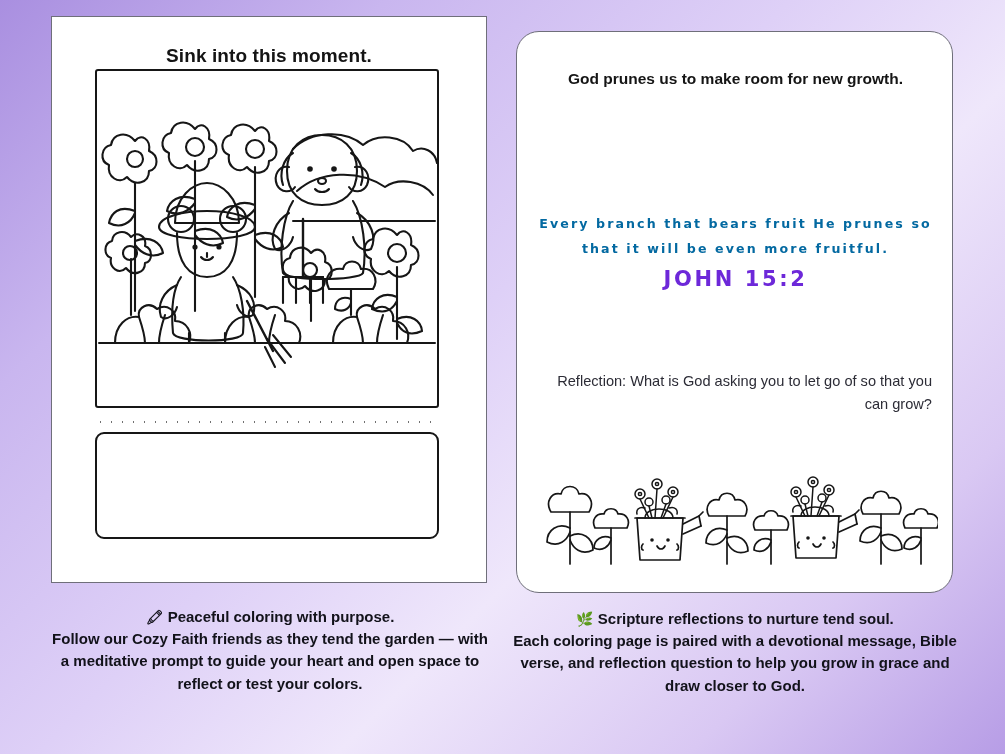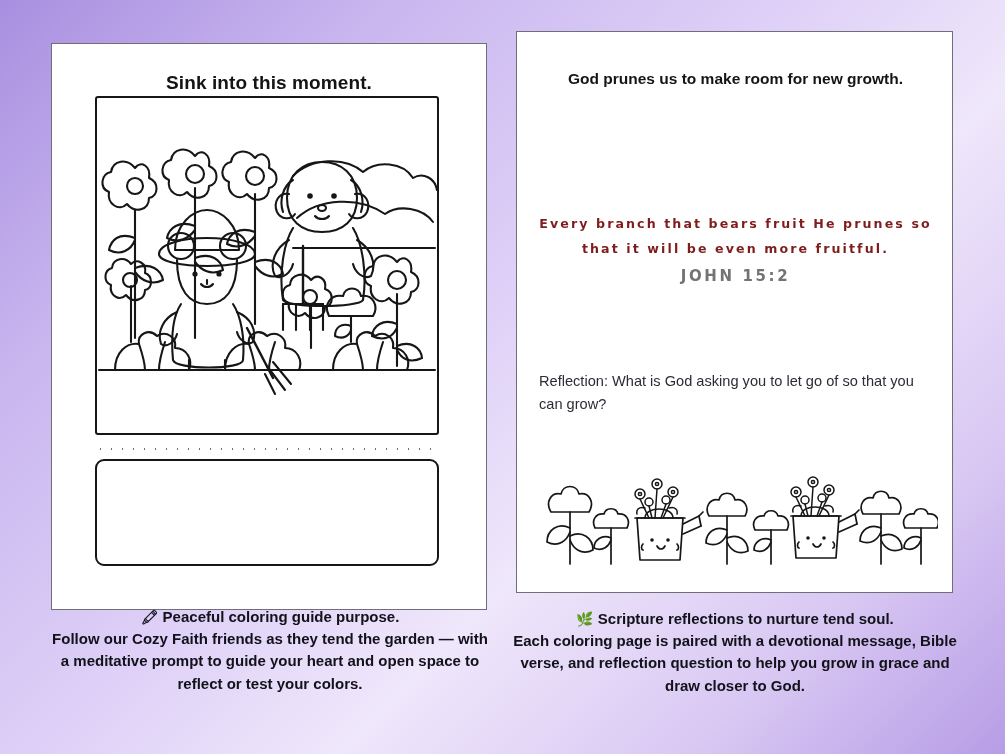--- a/index.html
+++ b/index.html
@@ -19,22 +19,22 @@
     left: 0; top: 0;
     width: 1005px; height: 754px;
   }
 
   
   .panel {
     position: absolute;
     background: #ffffff;
     border: 1px solid #6f6f7a;
   }
-  #panel-left  { left: 51px;  top: 43px; width: 436px; height: 567px; }
-  #panel-right { left: 516px; top: 31px; width: 437px; height: 562px; }
+  #panel-left  { left: 51px;  top: 16px; width: 436px; height: 567px; }
+  #panel-right { left: 516px; top: 31px; width: 437px; height: 562px; border-radius: 23px; }
 
   
   .prompt-title {
     position: absolute;
     left: 0; top: 28px;
     width: 100%;
     text-align: center;
     font-size: 19px;
     font-weight: bold;
     color: #141414;
@@ -89,44 +89,44 @@
     font-size: 14.5px;
     color: #30303a;
     line-height: 1.55;
   }
 
   .verse {
     position: absolute;
     left: 22px; top: 180px;
     width: 393px;
     text-align: center;
-    color: #7f1d1d;
+    color: #0369a1;
     font-family: "DejaVu Sans", sans-serif;
     font-size: 12.6px;
     letter-spacing: 2.1px;
     line-height: 1.95;
     font-weight: 600;
   }
   .verse-ref {
     position: absolute;
     left: 22px; top: 235px;
     width: 393px;
     text-align: center;
-    color: #737373;
+    color: #6d28d9;
     font-family: "DejaVu Sans", sans-serif;
-    font-size: 15px;
+    font-size: 21px;
     letter-spacing: 2.6px;
     font-weight: 600;
   }
 
   .reflection {
     position: absolute;
     left: 22px; top: 338px;
     width: 393px;
-    text-align: left;
+    text-align: right;
     font-size: 14.6px;
     color: #2c2c36;
     line-height: 1.6;
   }
 
   .garden-strip {
     position: absolute;
     left: 16px; top: 440px;
     width: 405px; height: 105px;
   }
@@ -402,21 +402,21 @@
           <path d="M388 56 L388 92"></path>
           <path d="M388 66 C379 62 371 68 371 76 C380 80 386 74 388 68"></path>
         </g>
       </svg>
     </div>
   </div>
 
   <div class="caption" id="caption-left">
     <span class="lead">
       <span class="emoji">🖍</span>
-      <span>Peaceful coloring guide purpose.</span>
+      <span>Peaceful coloring with purpose.</span>
     </span>
     <span>Follow our Cozy Faith friends as they tend the garden — with a meditative prompt to guide your heart and open space to reflect or test your colors.</span>
   </div>
 
   <div class="caption" id="caption-right">
     <span class="lead">
       <span class="emoji">🌿</span>
       <span>Scripture reflections to nurture tend soul.</span>
     </span>
     <span>Each coloring page is paired with a devotional message, Bible verse, and reflection question to help you grow in grace and draw closer to God.</span>

